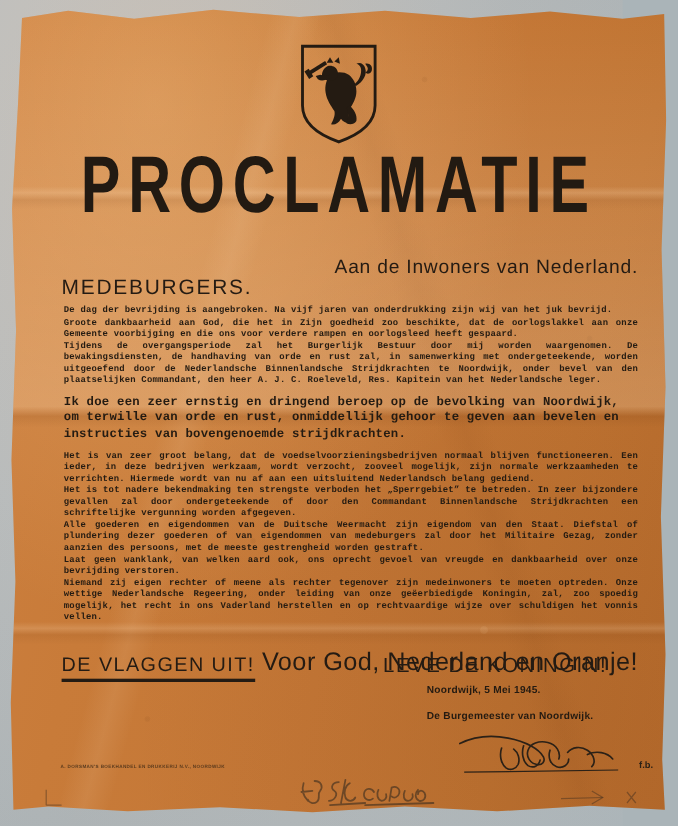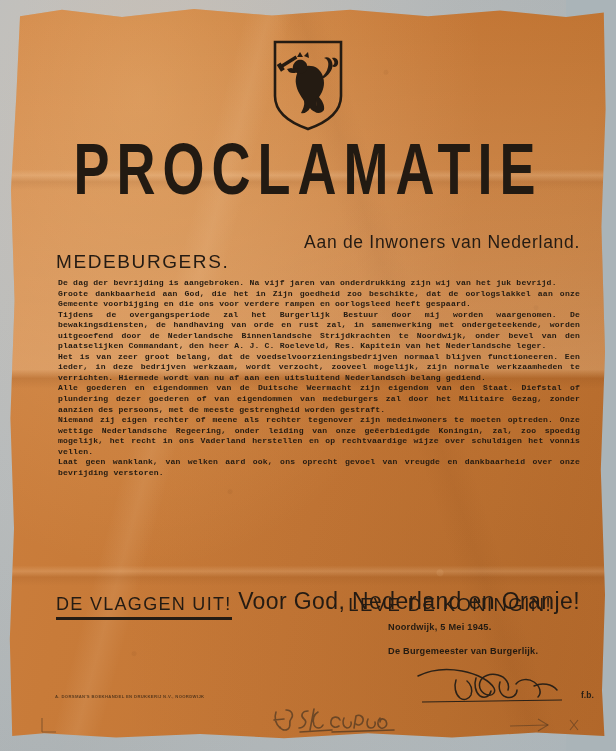--- a/index.html
+++ b/index.html
@@ -274,33 +274,35 @@
     <div id="title" class="ink">PROCLAMATIE</div>
 
     <div id="subtitle">Aan de Inwoners van Nederland.</div>
 
     <div id="medeburgers">MEDEBURGERS.</div>
 
     <div id="body">
       <p>De dag der bevrijding is aangebroken. Na vijf jaren van onderdrukking zijn wij van het juk bevrijd.</p>
       <p>Groote dankbaarheid aan God, die het in Zijn goedheid zoo beschikte, dat de oorlogslakkel aan onze Gemeente voorbijging en die ons voor verdere rampen en oorlogsleed heeft gespaard.</p>
       <p>Tijdens de overgangsperiode zal het Burgerlijk Bestuur door mij worden waargenomen. De bewakingsdiensten, de handhaving van orde en rust zal, in samenwerking met ondergeteekende, worden uitgeoefend door de Nederlandsche Binnenlandsche Strijdkrachten te Noordwijk, onder bevel van den plaatselijken Commandant, den heer A. J. C. Roeleveld, Res. Kapitein van het Nederlandsche leger.</p>
+      <p class="appeal">Ik doe een zeer ernstig en dringend beroep op de bevolking van Noordwijk, om terwille van orde en rust, onmiddellijk gehoor te geven aan bevelen en instructies van bovengenoemde strijdkrachten.</p>
       <p>Het is van zeer groot belang, dat de voedselvoorzieningsbedrijven normaal blijven functioneeren. Een ieder, in deze bedrijven werkzaam, wordt verzocht, zooveel mogelijk, zijn normale werkzaamheden te verrichten. Hiermede wordt van nu af aan een uitsluitend Nederlandsch belang gediend.</p>
+      <p>Het is tot nadere bekendmaking ten strengste verboden het „Sperrgebiet” te betreden. In zeer bijzondere gevallen zal door ondergeteekende of door den Commandant Binnenlandsche Strijdkrachten een schriftelijke vergunning worden afgegeven.</p>
       <p>Alle goederen en eigendommen van de Duitsche Weermacht zijn eigendom van den Staat. Diefstal of plundering dezer goederen of van eigendommen van medeburgers zal door het Militaire Gezag, zonder aanzien des persoons, met de meeste gestrengheid worden gestraft.</p>
+      <p>Laat geen wanklank, van welken aard ook, ons oprecht gevoel van vreugde en dankbaarheid over onze bevrijding verstoren.</p>
       <p>Niemand zij eigen rechter of meene als rechter tegenover zijn medeinwoners te moeten optreden. Onze wettige Nederlandsche Regeering, onder leiding van onze geëerbiedigde Koningin, zal, zoo spoedig mogelijk, het recht in ons Vaderland herstellen en op rechtvaardige wijze over schuldigen het vonnis vellen.</p>
-      <p>Laat geen wanklank, van welken aard ook, ons oprecht gevoel van vreugde en dankbaarheid over onze bevrijding verstoren.</p>
     </div>
 
     <div id="voorgod">Voor God, Nederland en Oranje!</div>
     <div id="leve">LEVE DE KONINGIN!</div>
     <div id="vlaggen">DE VLAGGEN UIT!</div>
 
     <div id="signblock">
       <div>Noordwijk, 5 Mei 1945.</div>
-      <div class="line2">De Burgemeester van Burgerlijk.</div>
+      <div class="line2">De Burgemeester van Noordwijk.</div>
     </div>
 
     <svg id="signature" viewBox="0 0 160 42">
       <g fill="none" stroke="#2b2117" stroke-width="1.5" stroke-linecap="round">
         <path d="M2 12 C14 6 30 4 46 7 C62 10 74 17 78 24 C80 28 77 32 72 31
                  C66 30 62 24 64 18 C66 12 74 9 82 11 C90 13 94 20 92 26"></path>
         <path d="M40 16 C38 22 39 30 44 34 C48 37 53 35 55 31 C57 26 55 20 51 17"></path>
         <path d="M60 14 C58 20 59 28 64 32 C69 35 74 32 75 27"></path>
         <path d="M84 18 C82 24 84 31 90 33 C96 35 101 31 101 26"></path>
         <path d="M100 20 C104 15 112 14 118 18 C124 22 126 29 122 33"></path>

